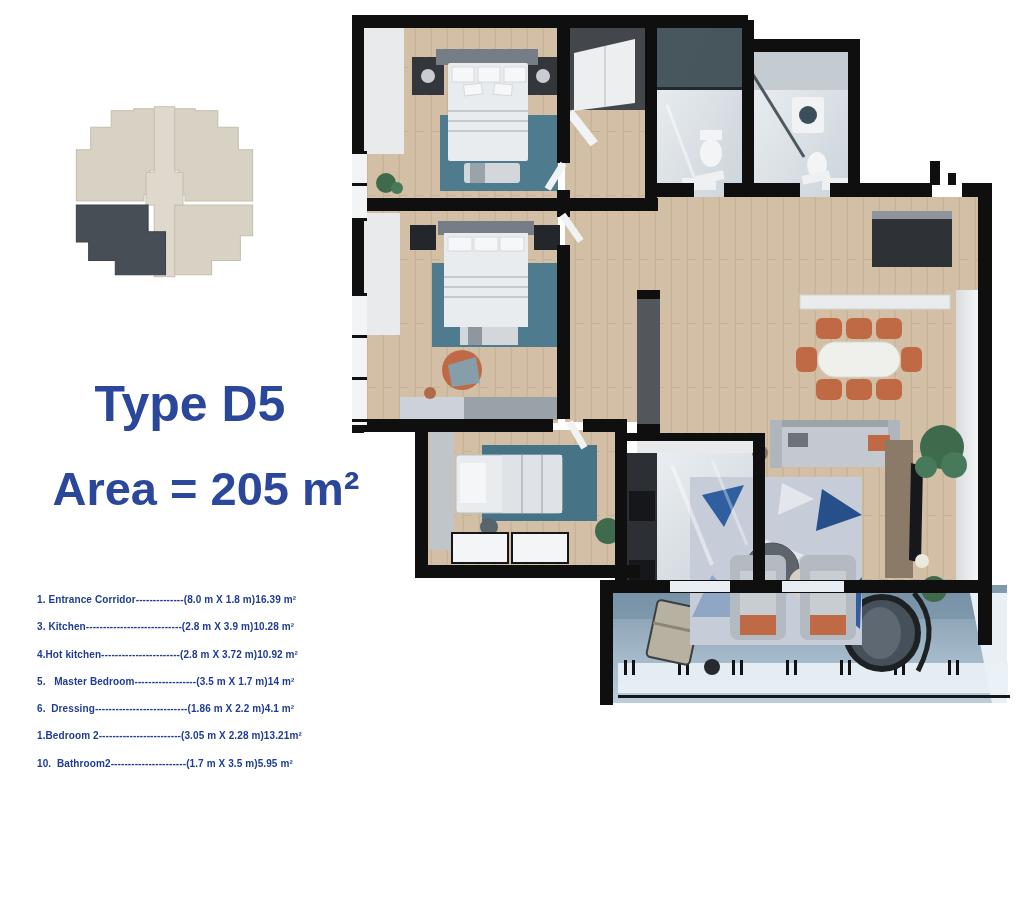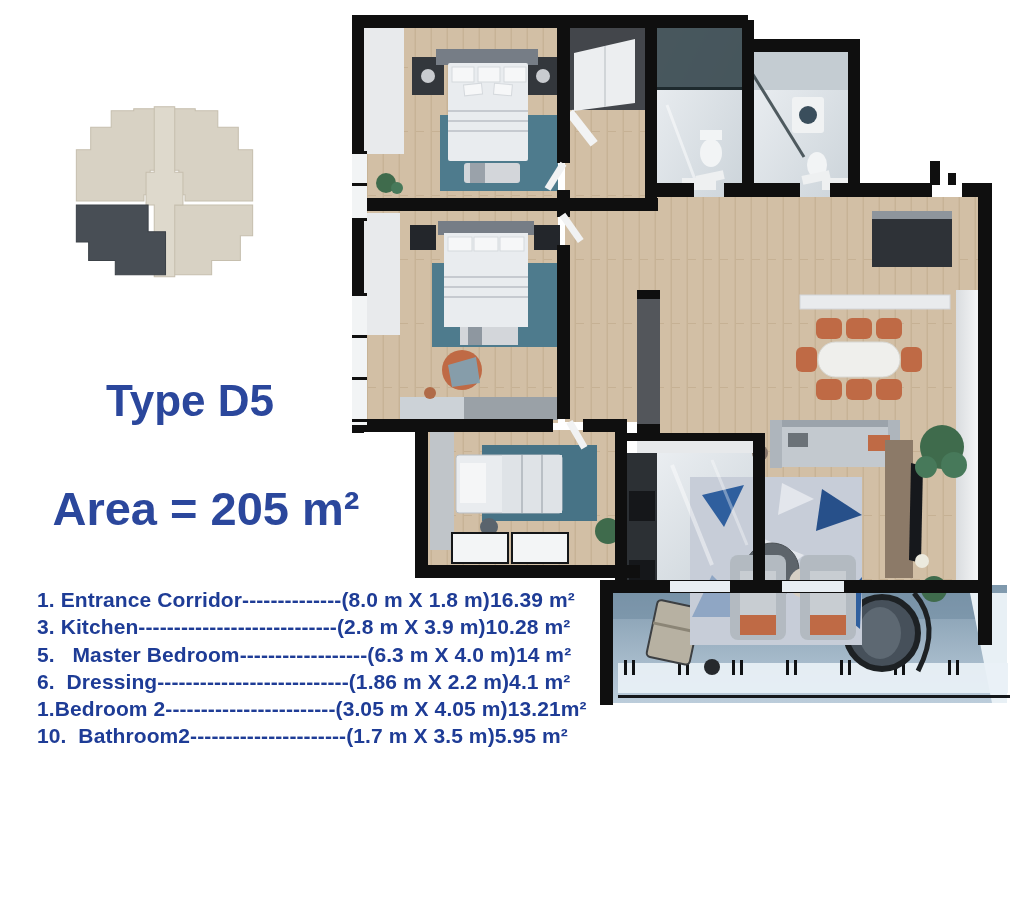--- a/index.html
+++ b/index.html
@@ -5,25 +5,25 @@
   html,body{margin:0;padding:0;}
   body{
     width:1024px;height:900px;background:#ffffff;overflow:hidden;
     font-family:"Liberation Sans", sans-serif;position:relative;
   }
   .abs{position:absolute;}
   .title-line{
     color:#2b479c;font-weight:800;text-align:center;
     letter-spacing:0px;line-height:1.05;
   }
-  #title1{left:60px;top:378px;width:260px;font-size:44px;}
-  #title2{left:18px;top:464px;width:376px;font-size:47px;margin-top:20px;}
+  #title1{left:60px;top:378px;width:260px;font-size:50px;}
+  #title2{left:18px;top:464px;width:376px;font-size:47px;}
   #room-list{left:37px;top:586px;width:420px;color:#1e3c96;font-weight:700;}
   .room-row{
-    white-space:pre;font-size:21px;line-height:27.3px;height:27.3px;
+    white-space:pre;font-size:10px;line-height:27.3px;height:27.3px;
     font-weight:700;letter-spacing:0.1px;
   }
   .room-row span{display:inline;}
   svg{display:block;}
   
   .wall{fill:#0f0f0f;}
   .white{fill:#f2f4f5;}
   .teal{fill:#4e7b8d;}
   .teal2{fill:#477386;}
   .orange{fill:#bf6a45;}
@@ -43,23 +43,24 @@
   <path d="M90,26 L110,26 110,90 118,90 118,122 110,122 110,192 90,192 90,122 82,122 82,90 90,90 Z" fill="#ded9cc" stroke="#c6bfae" stroke-width="1"></path>
   <path d="M14,122 L84,122 84,148 101,148 101,190 52,190 52,176 26,176 26,158 14,158 Z" fill="#484e55" stroke="#3c4248" stroke-width="1"></path>
 </svg>
 
 <div id="title1" class="abs title-line">Type D5</div>
 <div id="title2" class="abs title-line">Area = 205 m²</div>
 
 <div id="room-list" class="abs">
   <div class="room-row"><span>1. Entrance Corridor</span><span>--------------</span><span>(8.0 m X 1.8 m)</span><span>16.39 m²</span></div>
   <div class="room-row"><span>3. Kitchen</span><span>----------------------------</span><span>(2.8 m X 3.9 m)</span><span>10.28 m²</span></div>
-  <div class="room-row"><span>5.   Master Bedroom</span><span>------------------</span><span>(6.3 m X 4.0 m)</span><span>14 m²</span></div>
+  <div class="room-row"><span>4.Hot kitchen</span><span>-----------------------</span><span>(2.8 m X 3.72 m)</span><span>10.92 m²</span></div>
+  <div class="room-row"><span>5.   Master Bedroom</span><span>------------------</span><span>(3.5 m X 1.7 m)</span><span>14 m²</span></div>
   <div class="room-row"><span>6.  Dressing</span><span>---------------------------</span><span>(1.86 m X 2.2 m)</span><span>4.1 m²</span></div>
-  <div class="room-row"><span>1.Bedroom 2</span><span>------------------------</span><span>(3.05 m X 4.05 m)</span><span>13.21m²</span></div>
+  <div class="room-row"><span>1.Bedroom 2</span><span>------------------------</span><span>(3.05 m X 2.28 m)</span><span>13.21m²</span></div>
   <div class="room-row"><span>10.  Bathroom2</span><span>----------------------</span><span>(1.7 m X 3.5 m)</span><span>5.95 m²</span></div>
 </div>
 
 <svg class="abs" style="left:352px;top:15px" width="660" height="695" viewBox="0 0 660 695">
   <defs>
     <pattern id="wd" width="16" height="64" patternUnits="userSpaceOnUse">
       <rect width="16" height="64" fill="#d2bfa5"></rect>
       <rect x="14.6" width="1.2" height="64" fill="#b9a383" opacity="0.55"></rect>
       <rect x="0" y="52" width="8" height="1" fill="#b9a383" opacity="0.5"></rect>
     </pattern>

